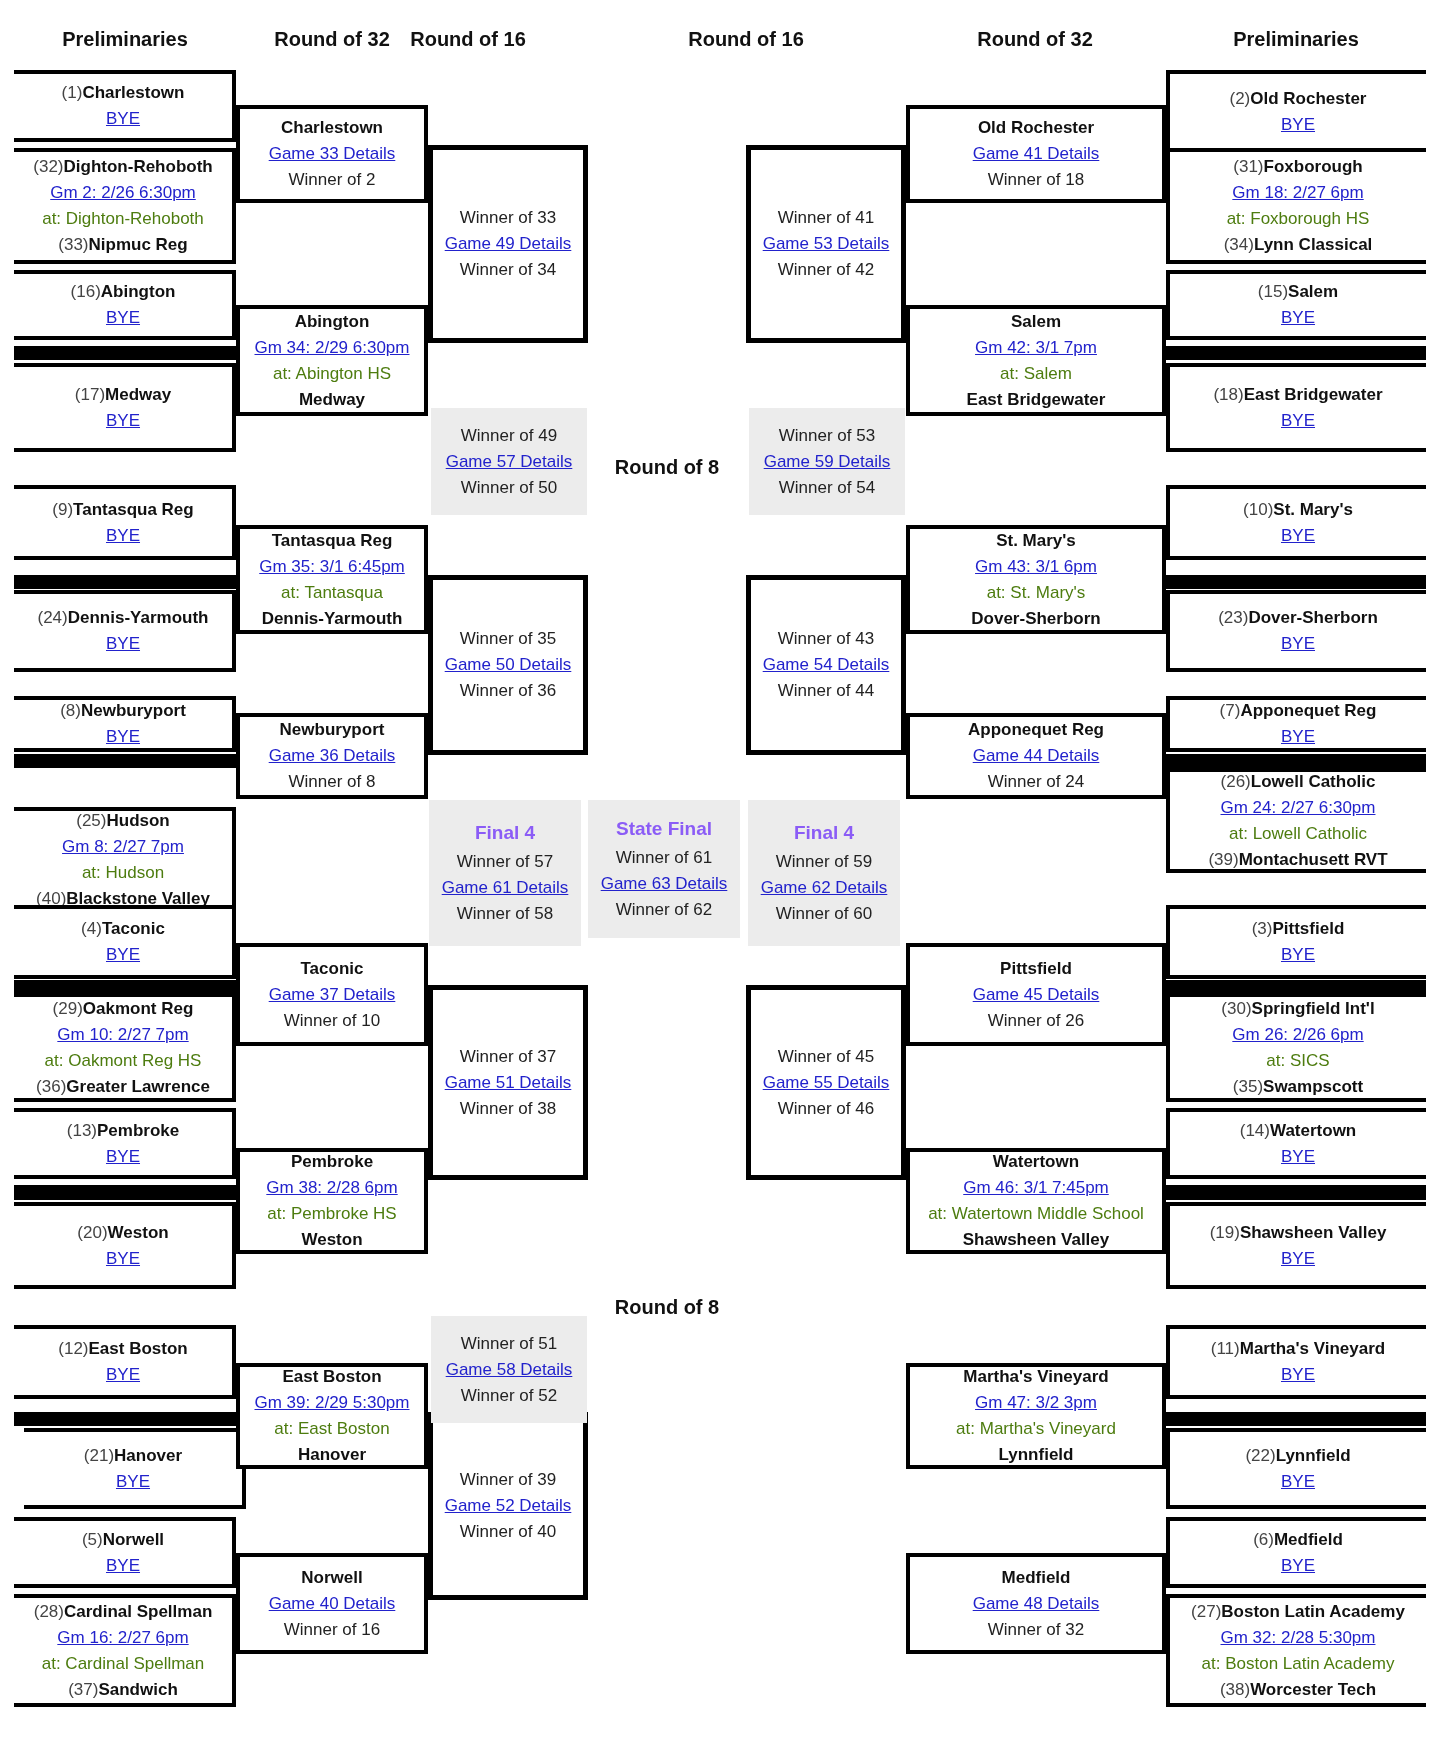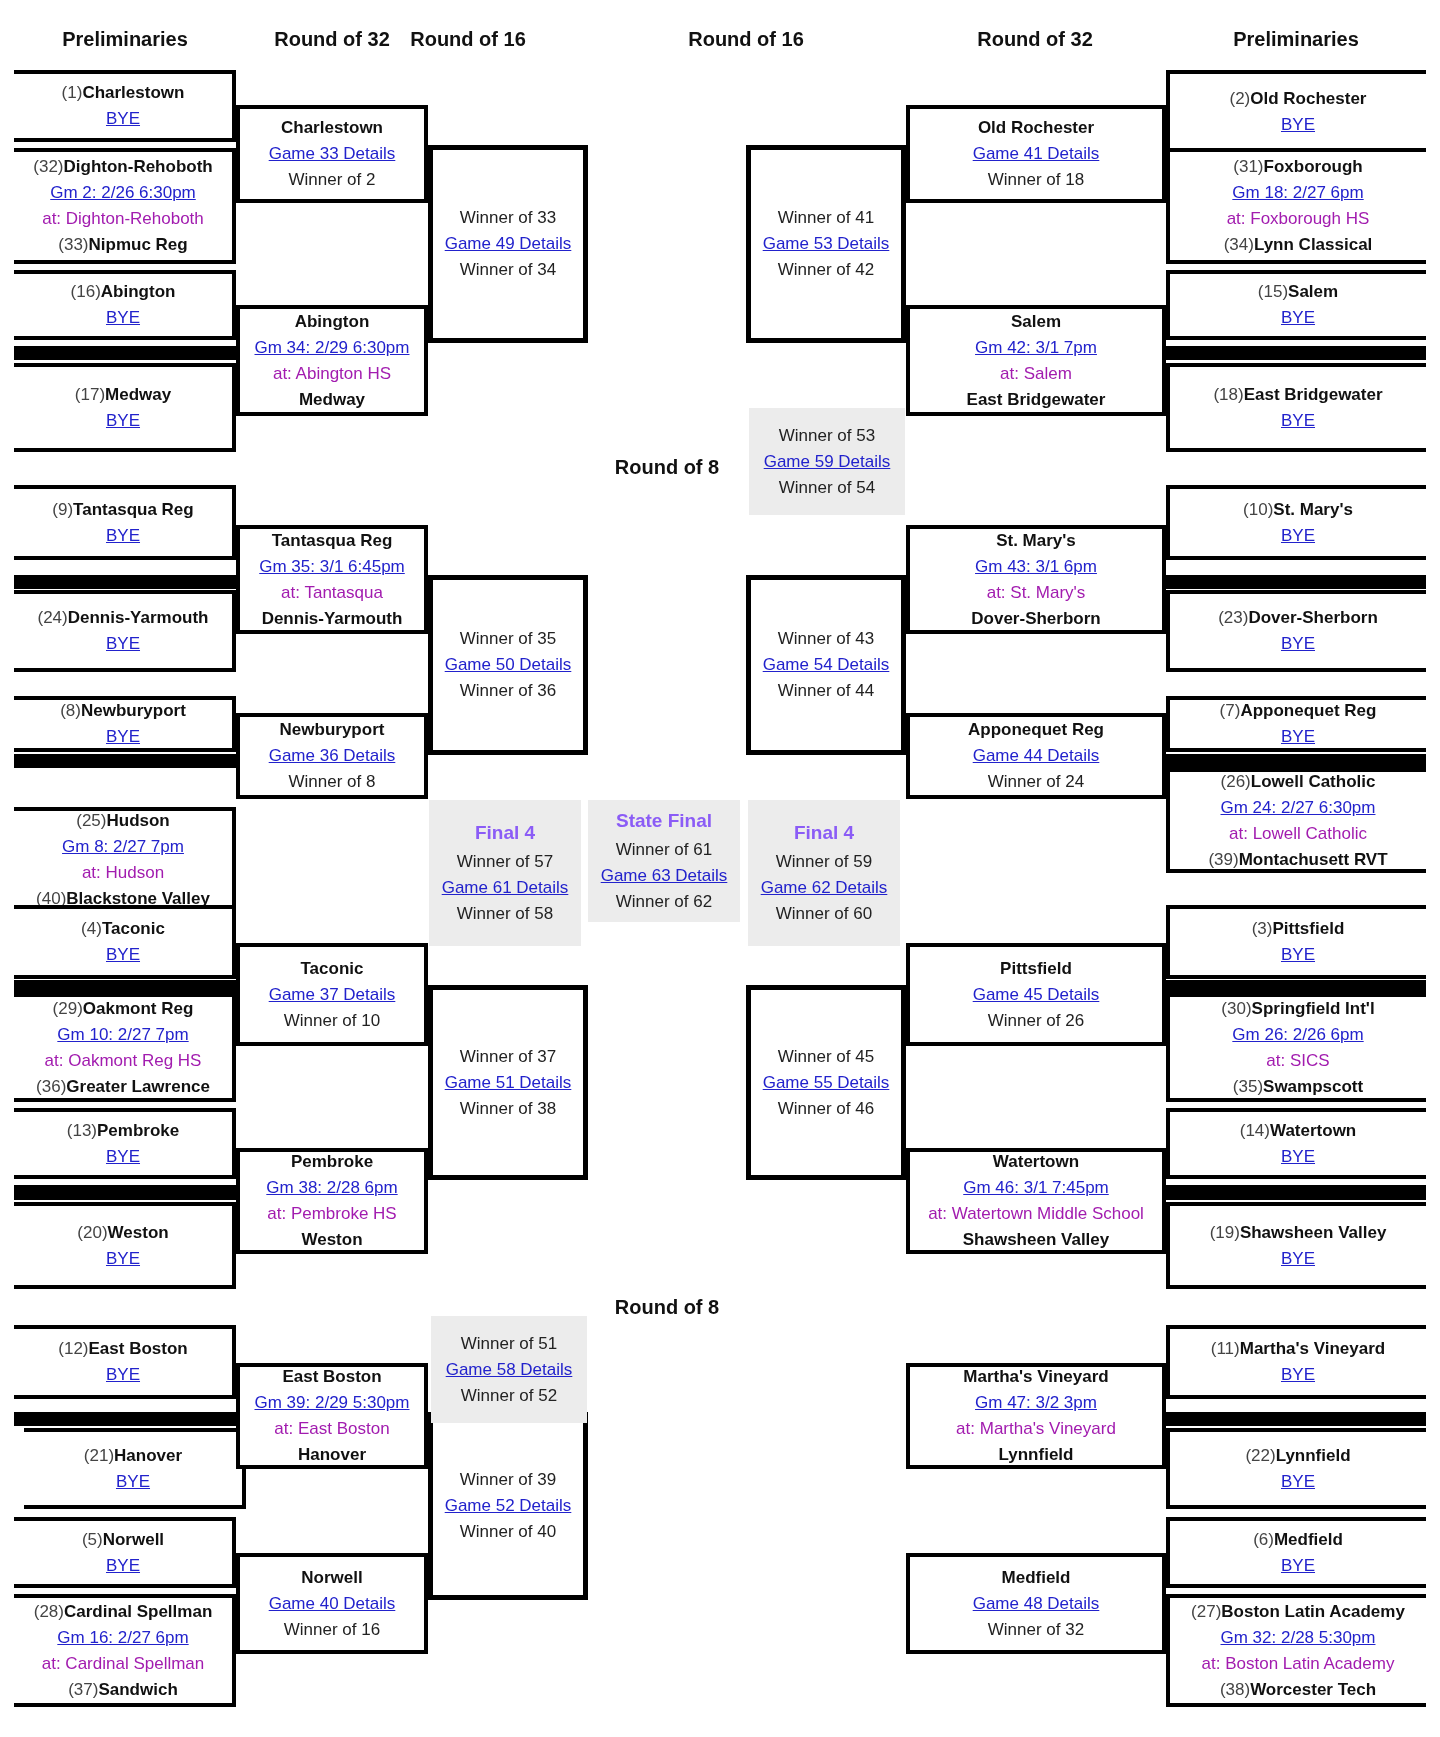--- a/index.html
+++ b/index.html
@@ -10,21 +10,21 @@
        font-size:17px;line-height:26px;color:#111;background:#fff}
   .pl{border:4px solid #000;border-left:0}
   .pr{border:4px solid #000;border-right:0}
   .g32{border:4px solid #000}
   .g16{border:5px solid #000;background:#fff}
   .shade{background:#ececec;border:0}
   .bar{position:absolute;background:#000}
   .name{font-weight:bold;color:#111}
   .seed{color:#444}
   .lnk{color:#2222cc;text-decoration:underline;cursor:pointer}
-  .venue{color:#a21caf}
+  .venue{color:#4d7c0f}
   .plain{color:#222}
   .head{position:absolute;font-size:20px;font-weight:bold;text-align:center;color:#111}
   .ftitle{font-size:19px;font-weight:bold;color:#8b5cf6;margin-bottom:3px}
   .line{white-space:nowrap}
 </style>
 </head>
 <body>
 
 <div id="stage">
 
@@ -176,33 +176,38 @@
     <div class="plain">Winner of 37</div>
     <a class="lnk" href="#">Game 51 Details</a>
     <div class="plain">Winner of 38</div>
   </div>
   <div class="box g16" style="left:428px;top:1412px;width:160px;height:188px">
     <div class="plain">Winner of 39</div>
     <a class="lnk" href="#">Game 52 Details</a>
     <div class="plain">Winner of 40</div>
   </div>
 
+  <div class="box shade" style="left:431px;top:408px;width:156px;height:107px">
+    <div class="plain">Winner of 49</div>
+    <a class="lnk" href="#">Game 57 Details</a>
+    <div class="plain">Winner of 50</div>
+  </div>
   <div class="box shade" style="left:431px;top:1316px;width:156px;height:107px">
     <div class="plain">Winner of 51</div>
     <a class="lnk" href="#">Game 58 Details</a>
     <div class="plain">Winner of 52</div>
   </div>
 
   <div class="box shade" style="left:429px;top:800px;width:152px;height:146px">
     <div class="ftitle">Final 4</div>
     <div class="plain">Winner of 57</div>
     <a class="lnk" href="#">Game 61 Details</a>
     <div class="plain">Winner of 58</div>
   </div>
-  <div class="box shade" style="left:588px;top:800px;width:152px;height:122px">
+  <div class="box shade" style="left:588px;top:800px;width:152px;height:138px">
     <div class="ftitle">State Final</div>
     <div class="plain">Winner of 61</div>
     <a class="lnk" href="#">Game 63 Details</a>
     <div class="plain">Winner of 62</div>
   </div>
   <div class="box shade" style="left:748px;top:800px;width:152px;height:146px">
     <div class="ftitle">Final 4</div>
     <div class="plain">Winner of 59</div>
     <a class="lnk" href="#">Game 62 Details</a>
     <div class="plain">Winner of 60</div>

